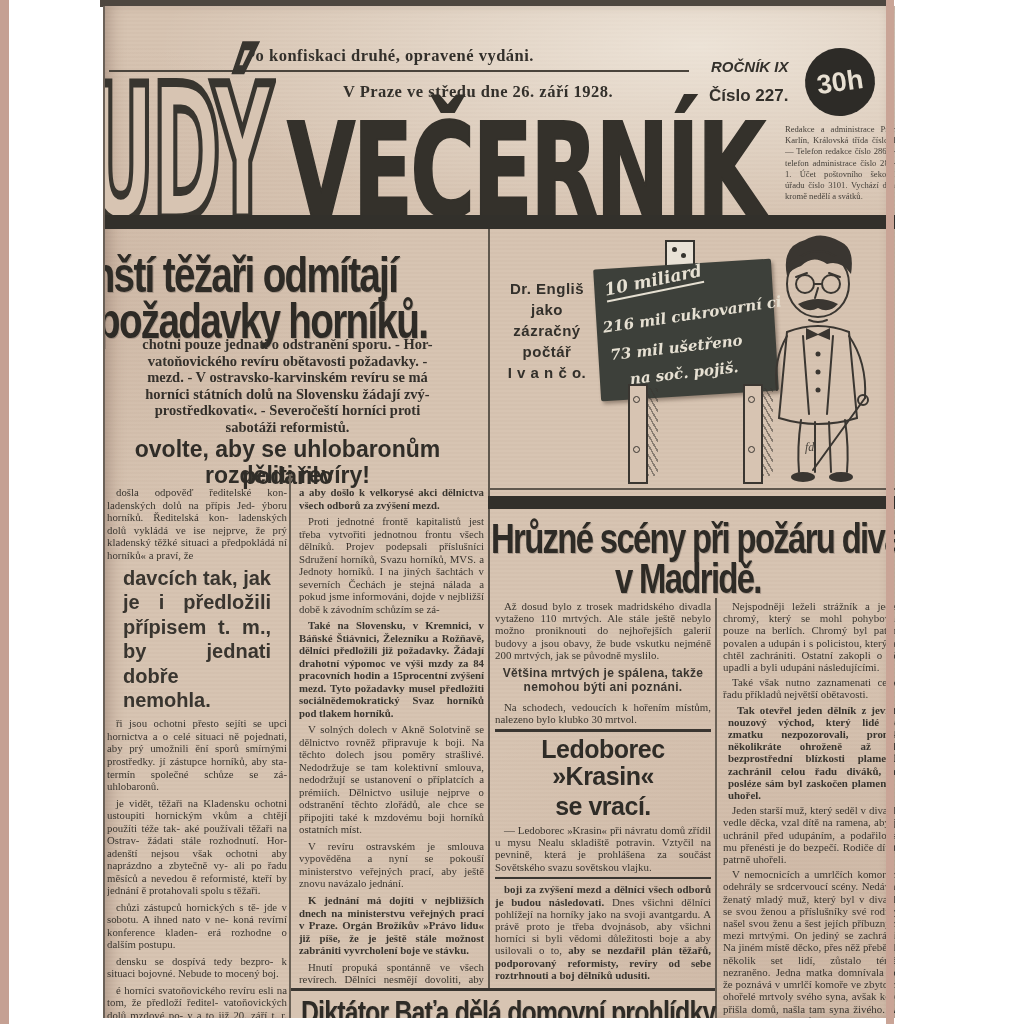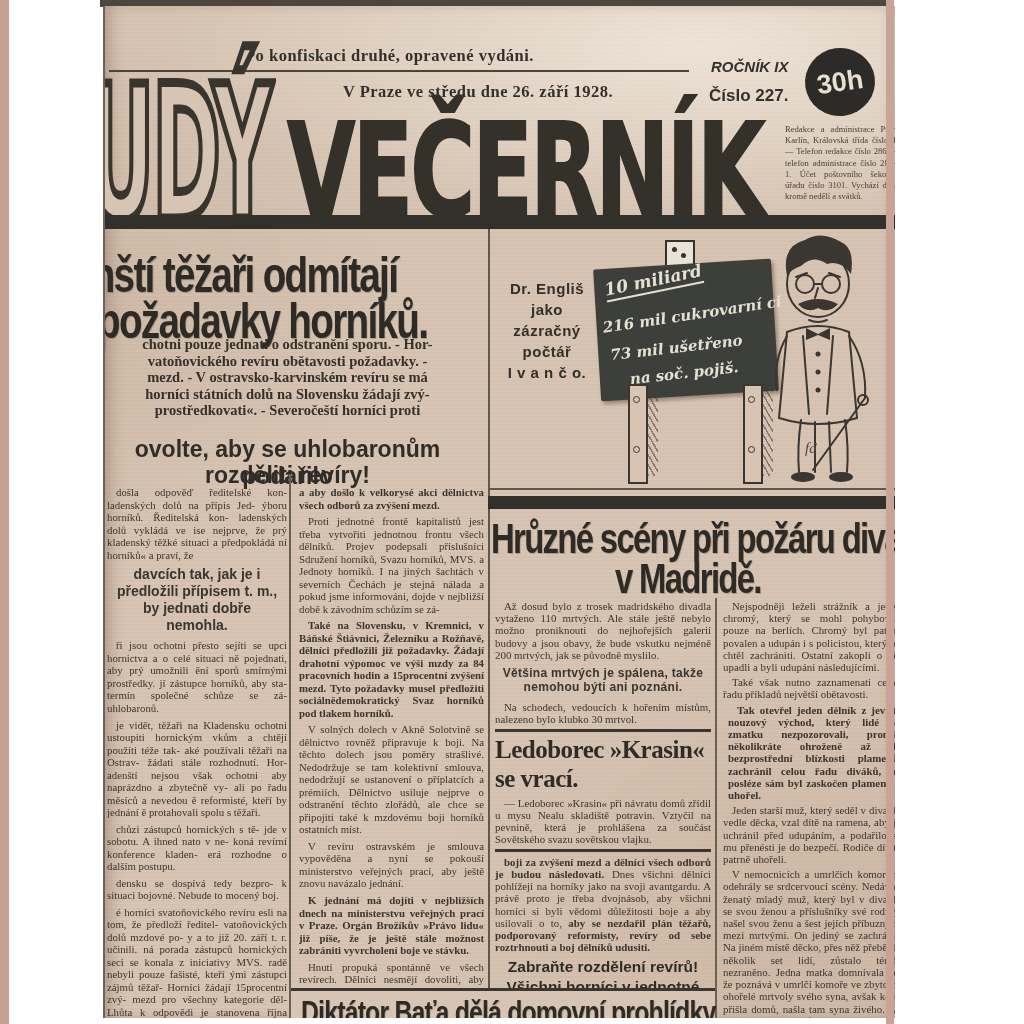--- a/index.html
+++ b/index.html
@@ -47,43 +47,43 @@
   .headline{font-family:"Liberation Sans",sans-serif;font-weight:bold;color:#2e2b26;white-space:nowrap;
             letter-spacing:-2px;transform:scaleX(.82) scaleY(1.08);transform-origin:left top;
             text-shadow:1px 1px 0 rgba(50,45,40,.25);}
   .deck{font-family:"Liberation Serif",serif;font-weight:bold;font-size:14.5px;line-height:1.14;
         text-align:center;color:#34302b;}
   .crosshead{font-family:"Liberation Sans",sans-serif;font-weight:bold;text-align:center;color:#302d28;}
   .bodycol{font-size:10.8px;line-height:1.16;text-align:justify;overflow:hidden;color:#39352f;}
   .bodycol p{margin:0 0 4px 0;text-indent:9px;}
   .bodycol p.noindent{text-indent:0;}
   .boldpar{font-weight:bold;}
-  .bigbold{font-family:"Liberation Sans",sans-serif;font-weight:bold;font-size:14px;line-height:1.22;
-           text-align:center;text-indent:0 !important;margin:5px 4px !important;}
+  .bigbold{font-family:"Liberation Sans",sans-serif;font-weight:bold;font-size:20px;line-height:1.22;
+           text-indent:0 !important;margin:5px 16px !important;}
   .midhead{font-family:"Liberation Sans",sans-serif;font-weight:bold;font-size:17.5px;line-height:1.15;
            text-align:center;text-indent:0 !important;margin:6px 0 !important;letter-spacing:.3px;}
   .thickrule{height:2.5px;background:#3a3631;margin:4px 0;}
   
   .cartoon-caption{left:392px;top:272px;width:100px;text-align:center;font-size:15px;line-height:1.4;
                    font-family:"Liberation Sans",sans-serif;font-weight:bold;color:#33302b;letter-spacing:.5px;}
   .board{left:492px;top:258px;width:178px;height:132px;background:#3d403a;transform:rotate(-3.5deg);
          border-radius:2px;box-shadow:2px 3px 4px rgba(70,55,45,.45);}
   .chalk{position:absolute;color:#e6e0d2;font-family:"DejaVu Serif",serif;font-style:italic;font-weight:bold;
          font-size:17px;white-space:nowrap;}
   .chalkbox{left:560px;top:234px;width:26px;height:24px;background:#e9e2d6;border:2px solid #35332e;}
   .chalkbox i{position:absolute;width:5px;height:5px;border-radius:50%;background:#35332e;}
   .post{border:2px solid #3a3631;background:#d7c4b2;}
   .bolt{position:absolute;width:5px;height:5px;border-radius:50%;border:1.5px solid #3a3631;left:3px;}
   .hatch{background:repeating-linear-gradient(60deg, rgba(58,54,49,.5) 0 1.5px, transparent 1.5px 5px);}
-  .signature{font-style:italic;font-size:15px;color:#4a453e;}
+  .signature{font-style:italic;font-size:12px;color:#4a453e;}
   
   .madrid-col{font-size:10.9px;line-height:1.12;text-align:justify;overflow:hidden;color:#39352f;}
   .madrid-col p{margin:0 0 3px 0;text-indent:9px;}
-  .krasin-head{font-family:Liberation Serif, serif;font-weight:bold;font-size:25px;line-height:1.1;
-               color:#2f2c27;letter-spacing:-.5px;margin:4px 0;}
+  .krasin-head{font-family:Liberation Sans, sans-serif;font-weight:bold;font-size:25px;line-height:1.1;
+               text-align:center;color:#2f2c27;letter-spacing:-.5px;margin:4px 0;}
   .closingbold{font-family:"Liberation Sans",sans-serif;font-weight:bold;font-size:15.5px;line-height:1.25;
                text-align:center;color:#2f2c27;margin-top:4px;}
   .bottom-block{left:186px;top:982px;width:424px;height:30px;background:#d7c4b2;z-index:5;}
   .bottom-head{font-family:"Liberation Sans",sans-serif;font-weight:bold;font-size:31px;white-space:nowrap;
                letter-spacing:-1px;transform:scaleX(.8);transform-origin:left top;color:#2e2b26;
                text-shadow:1px 1px 0 rgba(50,45,40,.25);}
   svg .ink{stroke:#3a3631;fill:none;stroke-width:2;stroke-linecap:round;}
   svg .fill{fill:#3a3631;stroke:none;}
 </style>
 </head>
@@ -112,20 +112,21 @@
     <div class="abs divider-v" style="left:383px;top:223px;height:789px;"></div>
 
     <div class="abs headline" style="left:-55px;top:238px;font-size:47px;">denští těžaři odmítají</div>
     <div class="abs headline" style="left:-8px;top:284px;font-size:47px;">požadavky horníků.</div>
     <div class="abs deck" style="left:-15px;top:330px;width:395px;">
       <div>chotni pouze jednati o odstranění sporu. - Hor-</div>
       <div>vatoňovického revíru obětavosti požadavky. -</div>
       <div>mezd. - V ostravsko-karvinském revíru se má</div>
       <div>horníci státních dolů na Slovensku žádají zvý-</div>
       <div>prostředkovati«. - Severočeští horníci proti</div>
+      <div>sabotáži reformistů.</div>
     </div>
     <div class="abs crosshead" style="left:-15px;top:430px;width:395px;font-size:23px;">ovolte, aby se uhlobaronům podařilo</div>
     <div class="abs crosshead" style="left:-15px;top:456px;width:395px;font-size:23px;">rozděliti revíry!</div>
 
     <div class="abs divider-v-thin" style="left:184px;top:468px;height:544px;"></div>
 
     <div class="abs bodycol" style="left:2px;top:480px;width:180px;height:532px;">
       <p>došla odpověď ředitelské kon- ladenských dolů na přípis Jed- ýboru horníků. Ředitelská kon- ladenských dolů vykládá ve ise nejprve, že prý kladenský těžké situaci a předpokládá ní horníků« a praví, že</p>
       <p class="bigbold">davcích tak, jak je i předložili přípisem t. m., by jednati dobře nemohla.</p>
       <p>ři jsou ochotni přesto sejíti se upci hornictva a o celé situaci ně pojednati, aby prý umožnili ění sporů smírnými prostředky. jí zástupce horníků, aby sta- termín společné schůze se zá- uhlobaronů.</p>

